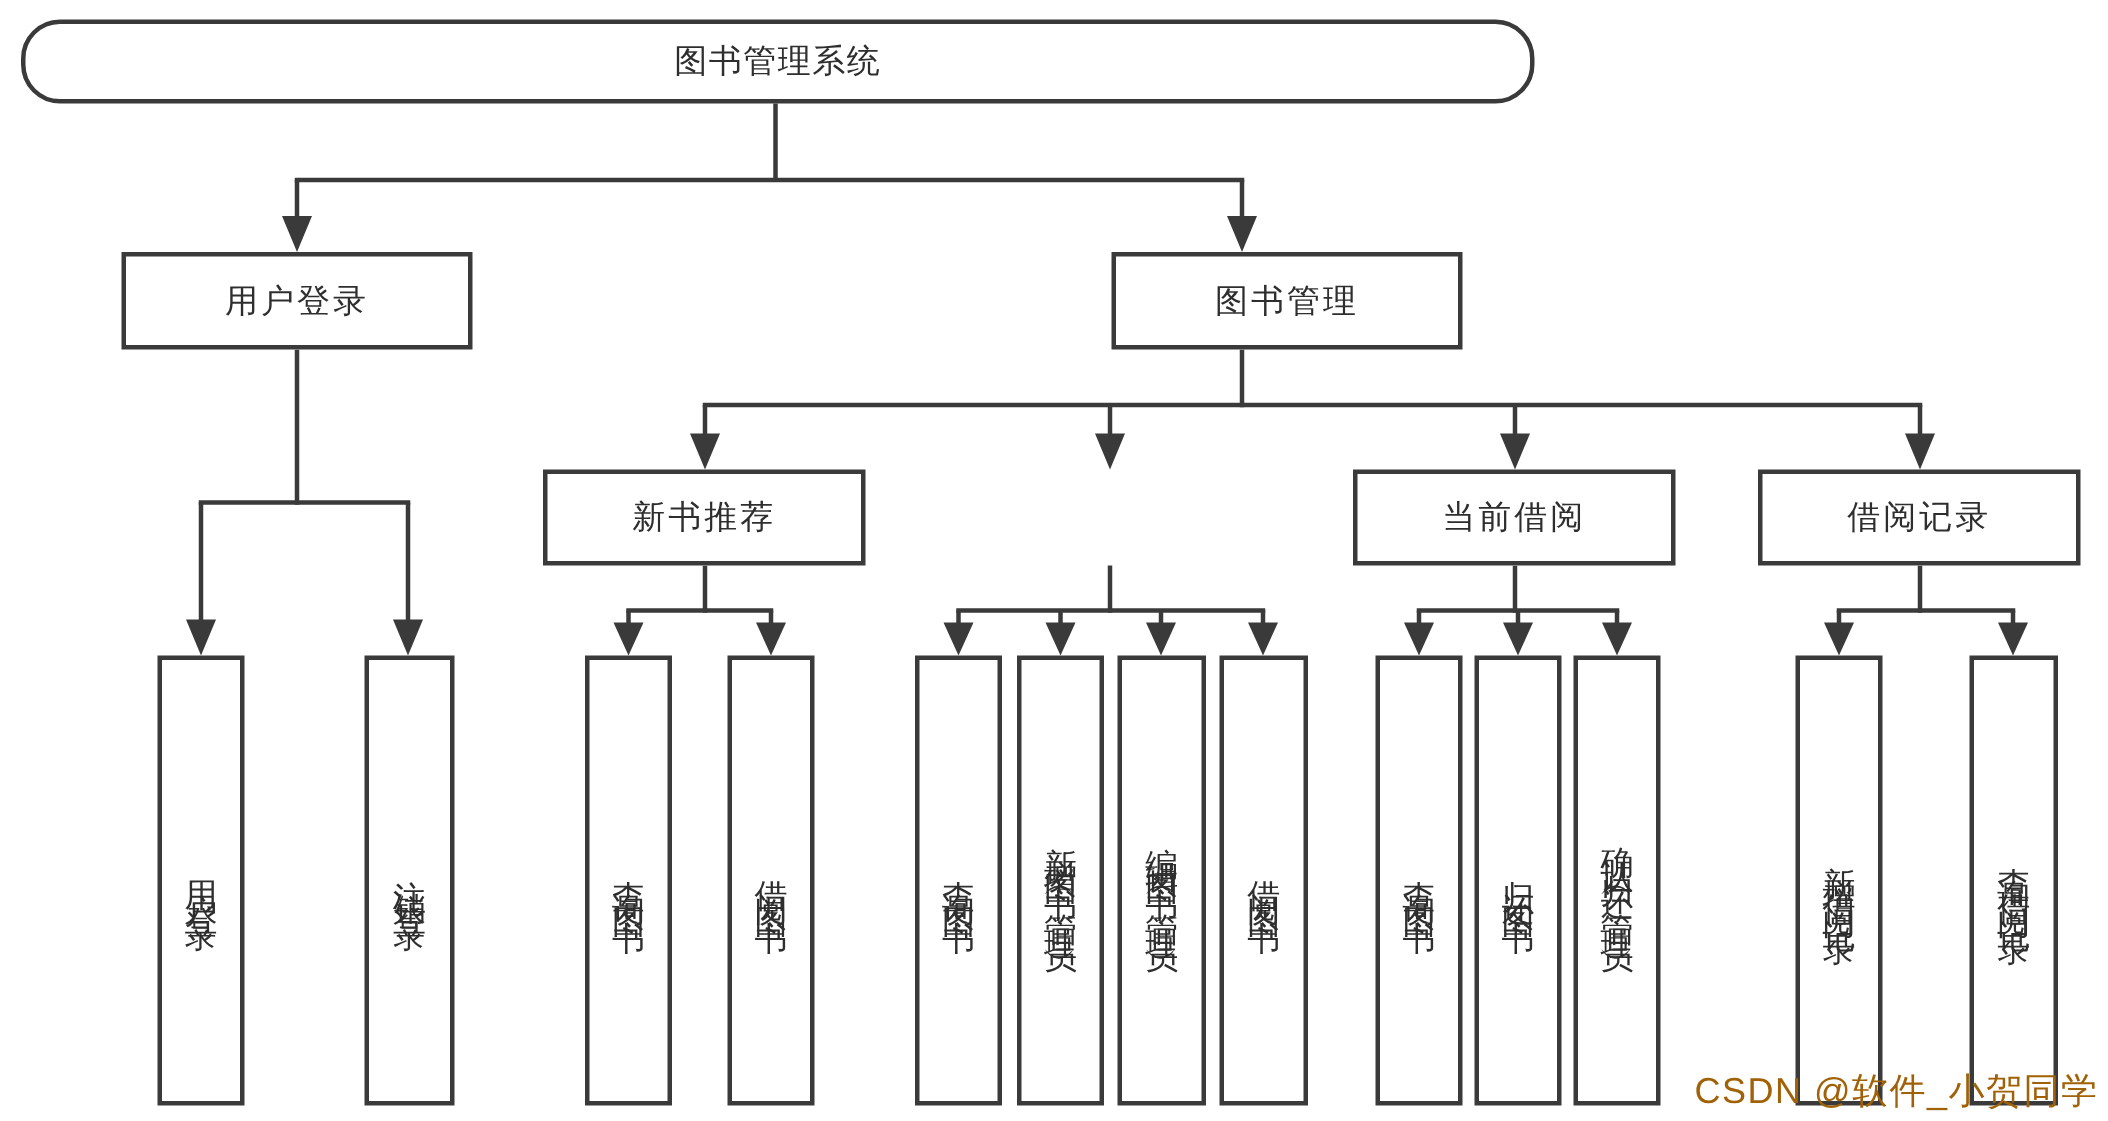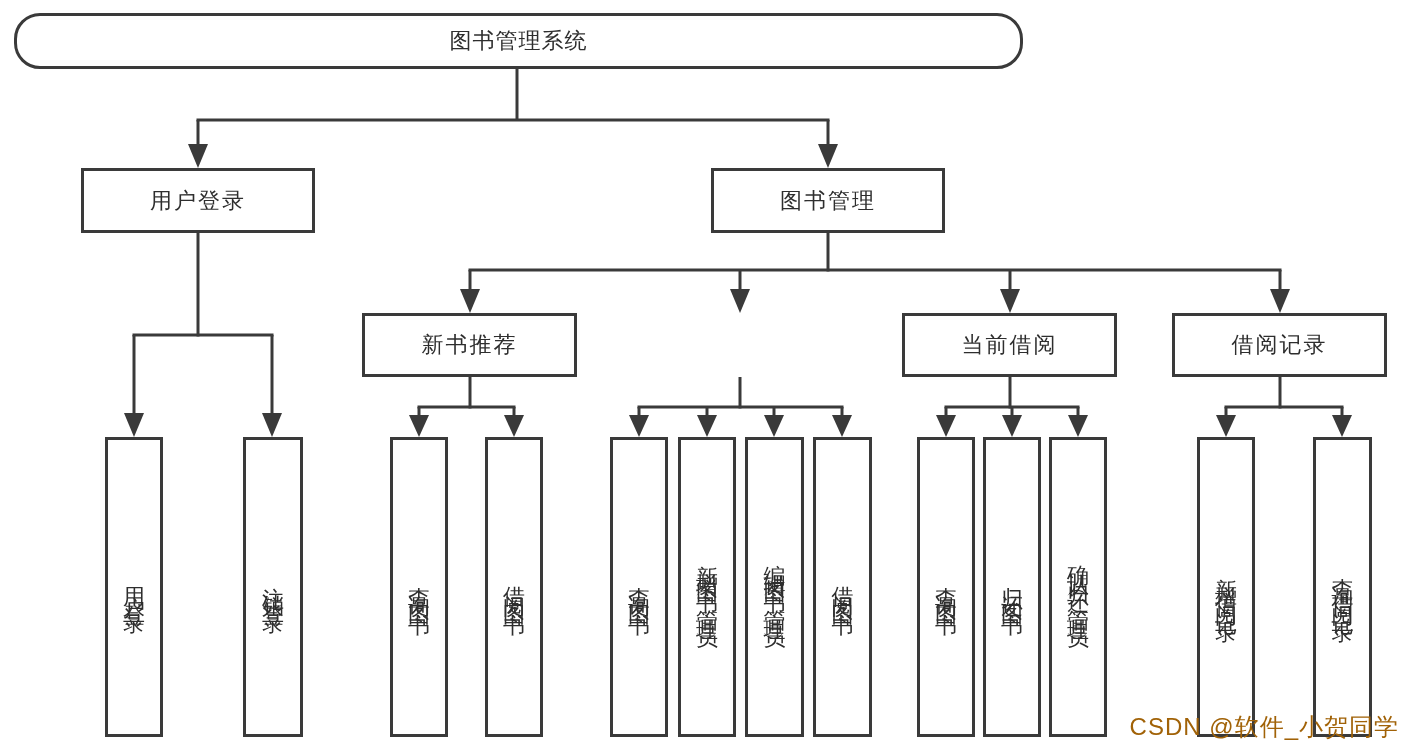--- a/index.html
+++ b/index.html
@@ -133,21 +133,21 @@
       <polygon points="1002,415 1022,415 1012,437"></polygon>
       <polygon points="1068,415 1088,415 1078,437"></polygon>
       <polygon points="1216,415 1236,415 1226,437"></polygon>
       <polygon points="1332,415 1352,415 1342,437"></polygon>
     </g>
   </svg>
 
   <div class="box hbox rootbox" style="left:14px; top:13px; width:1009px; height:56px;border-radius:26px;">图书管理系统</div>
 
   <div class="box hbox lvl2" style="left:81px;">用户登录</div>
-  <div class="box hbox lvl2" style="left:711px;">图书管理</div>
+  <div class="box hbox lvl2" style="left:741px;">图书管理</div>
 
   <div class="box hbox lvl3" style="left:362px;text-align:center;">新书推荐</div>
   <div class="box hbox lvl3" style="left:902px;font-family:Liberation Mono, monospace;">当前借阅</div>
   <div class="box hbox lvl3" style="left:1172px;">借阅记录</div>
 
   <div class="box vbox" style="left:105px;">
     <span class="vtext">用户登录</span>
   </div>
   <div class="box vbox" style="left:243px; width:60px;">
     <span class="vtext">注销登录</span>

